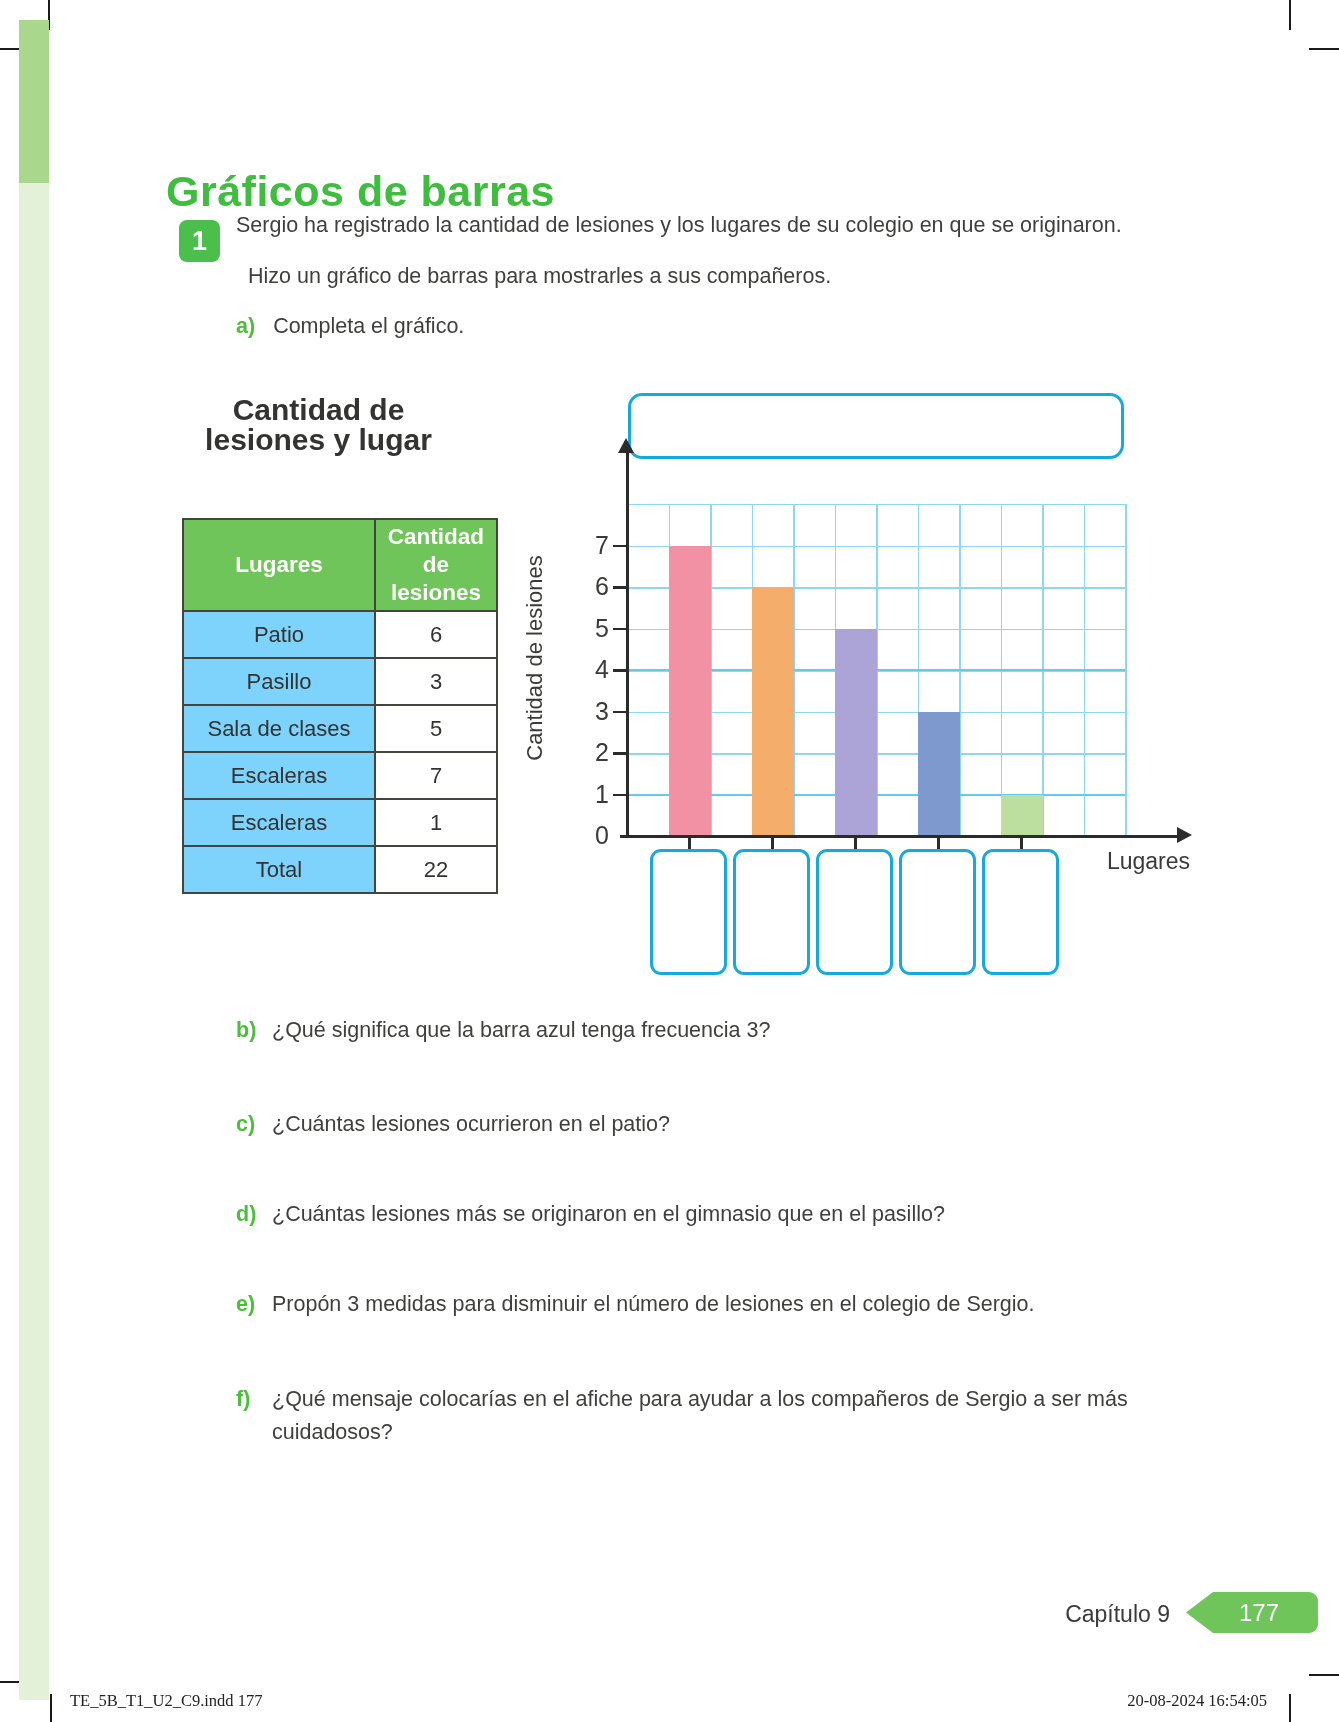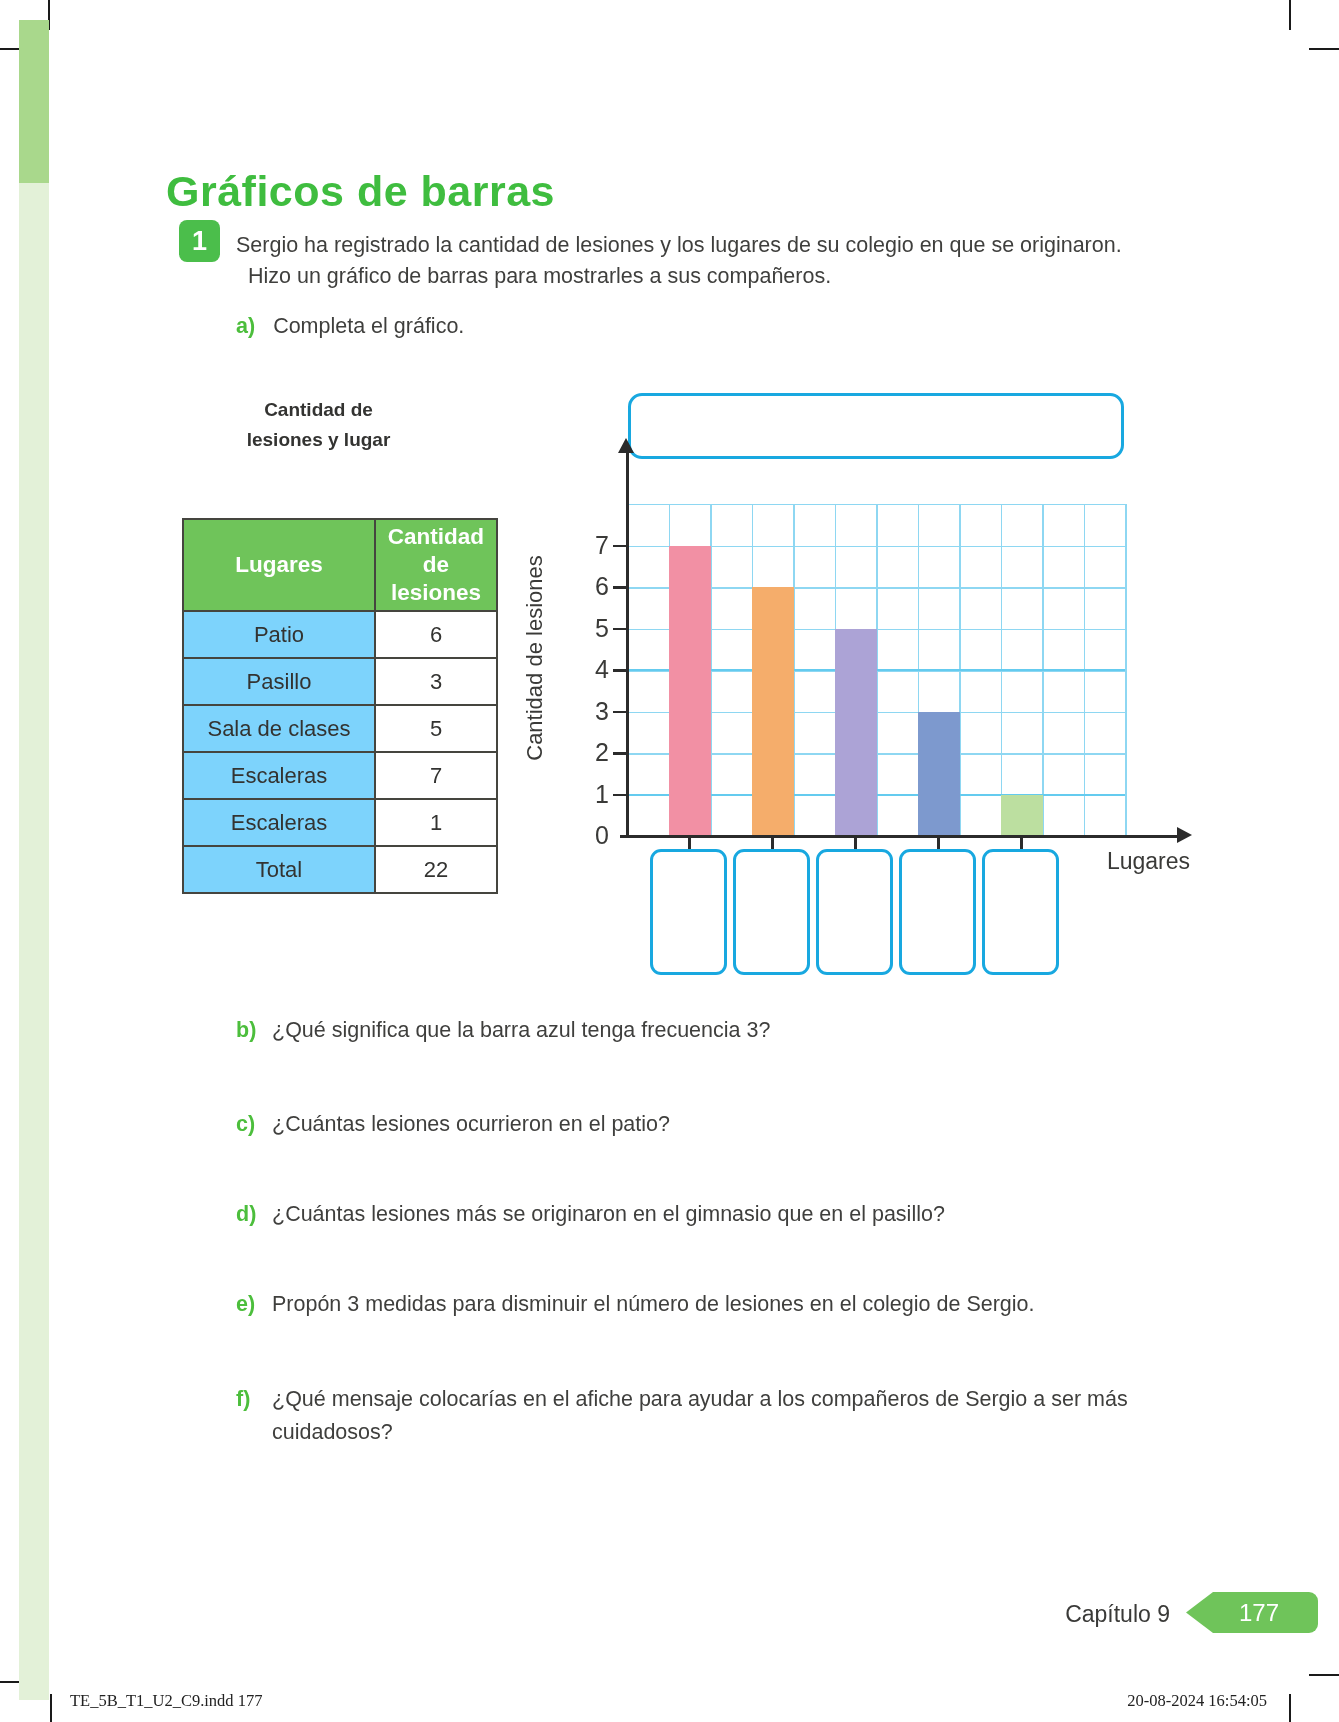--- a/index.html
+++ b/index.html
@@ -19,29 +19,29 @@
     position:absolute; left:166px; top:138px;
     font-size:43px; font-weight:bold; color:#3FBD3F; letter-spacing:.5px;
   }
   
   .ex-badge{
     position:absolute; left:179px; top:220px; width:41px; height:42px;
     background:#4BBE4B; border-radius:8px; color:#fff; font-size:27px; font-weight:bold;
     display:flex; align-items:center; justify-content:center;
   }
   .body-text{position:absolute; font-size:21.5px; line-height:33px; color:#3F3F3D;}
-  .intro-1{left:236px; top:229px; width:1000px;}
+  .intro-1{left:236px; top:209px; width:1000px;}
   .intro-2{left:248px; top:260px; width:1000px;}
   .item-letter{color:#4CBE3C; font-weight:bold;}
   .item-a{left:236px; top:310px; width:700px;}
   .item-a .item-letter{margin-right:18px;}
   
   .tbl-title{
     position:absolute; left:197px; top:395px; width:243px; text-align:center;
-    font-size:19px; font-weight:bold; line-height:30px; color:#333331;
+    font-size:30px; font-weight:bold; line-height:30px; color:#333331;
   }
   table.data{
     position:absolute; left:182px; top:518px; border-collapse:collapse;
     font-size:22px; color:#333331;
   }
   table.data th, table.data td{
     border:2px solid #45453F; text-align:center; vertical-align:middle; padding:0;
   }
   table.data th{
     background:#6FC45A; color:#ffffff; font-weight:bold; height:90px;

